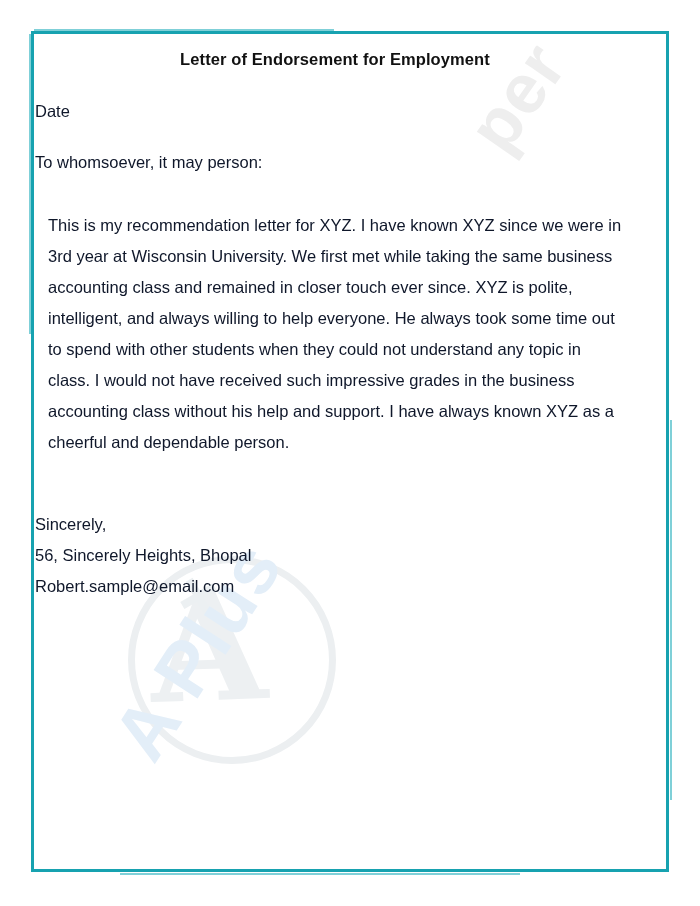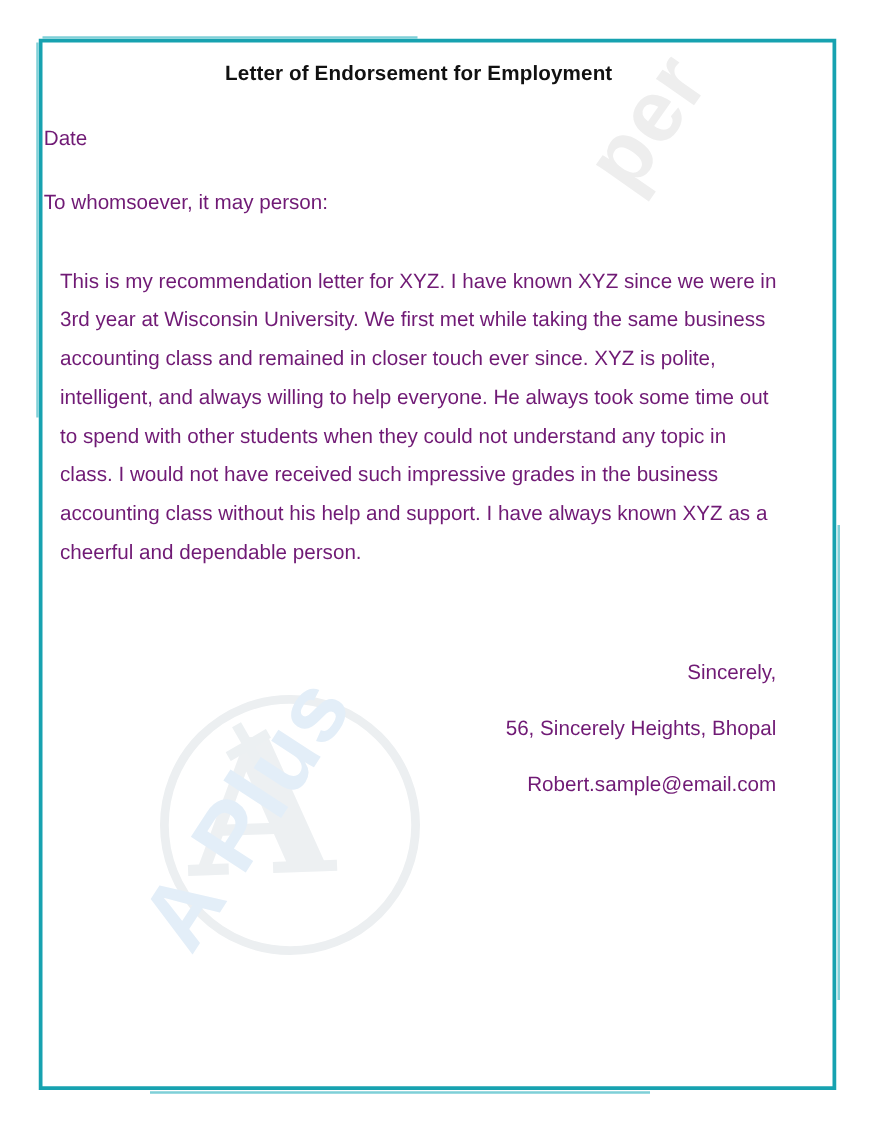--- a/index.html
+++ b/index.html
@@ -126,31 +126,31 @@
     text-align: center;
     font-size: 16.5px;
     font-weight: 700;
     color: #111111;
     letter-spacing: 0.1px;
     line-height: 26px;
   }
   .block {
     font-size: 16.5px;
     line-height: 31px;
-    color: #701a75;
+    color: #0f172a;
     white-space: normal;
   }
   .spacer-1 { height: 24px; }
   .spacer-2 { height: 20px; }
   .spacer-3 { height: 19px; }
   .spacer-4 { height: 19px; }
   .spacer-5 { height: 19px; }
 
   .para { margin: 13px; padding: 0; }
-  .sig-line { margin: 14px; padding: 0; text-align: right; }
+  .sig-line { margin: 0; padding: 0; }
 </style>
 </head>
 <body>
 
 <div id="page">
 
   <div class="watermark-layer">
     <div class="wm-diag-grey">per</div>
     <div class="wm-ring"></div>
     <div class="wm-mark">A</div>

